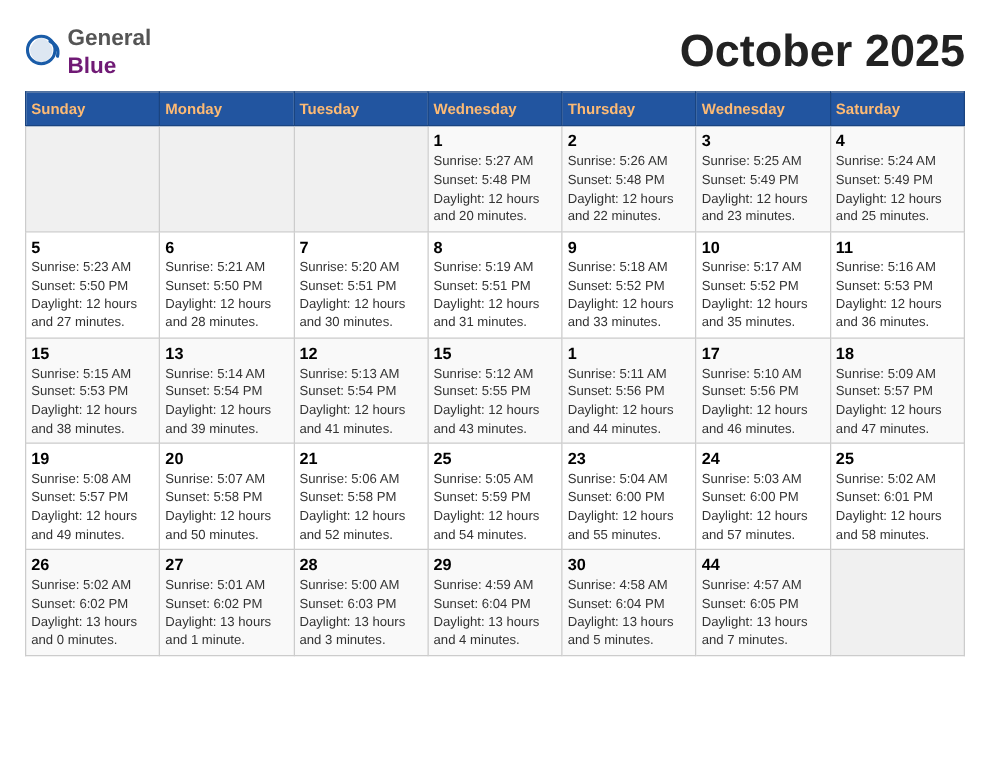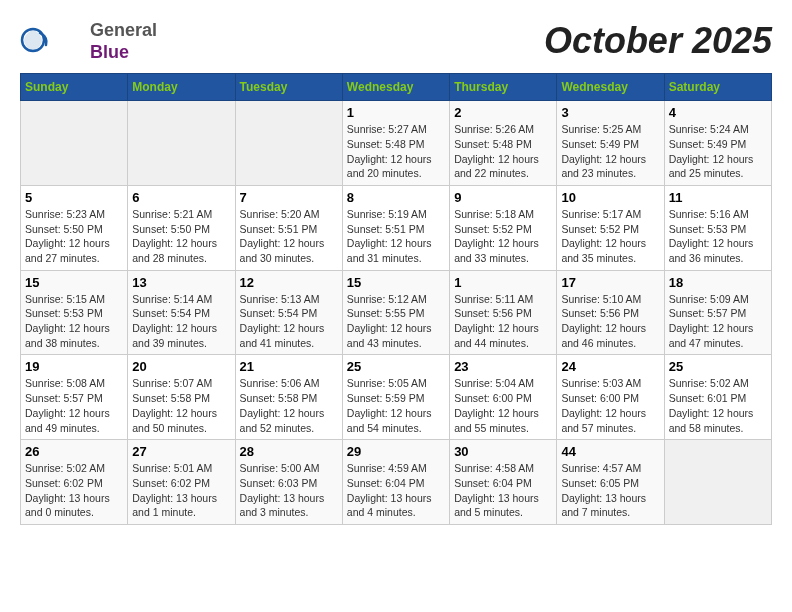--- a/index.html
+++ b/index.html
@@ -17,50 +17,48 @@
       margin-bottom: 10px;
     }
     .logo {
       display: flex;
       align-items: center;
     }
     .logo-text {
       font-size: 18px;
       font-weight: bold;
       line-height: 1.2;
-      margin-left: 36px;
     }
     .logo-general { color: #555; }
     .logo-blue { color: #701a75; }
     .logo-icon {
       width: 30px;
       height: 30px;
       margin-right: 4px;
     }
     .title-block {
       text-align: right;
-      font-style: italic;
     }
     .month-title {
       font-size: 36px;
       font-weight: bold;
       color: #222;
     }
     .location {
       font-size: 16px;
       color: #444;
     }
     table {
       width: 100%;
       border-collapse: collapse;
       font-size: 11px;
     }
     thead th {
       background: #2255a0;
-      color: #84cc16;
+      color: #fdba74;
       padding: 6px 4px;
       text-align: left;
       font-size: 12px;
       border: 1px solid #1a4480;
     }
     tbody td {
       border: 1px solid #ccc;
       vertical-align: top;
       padding: 4px;
       min-height: 80px;

